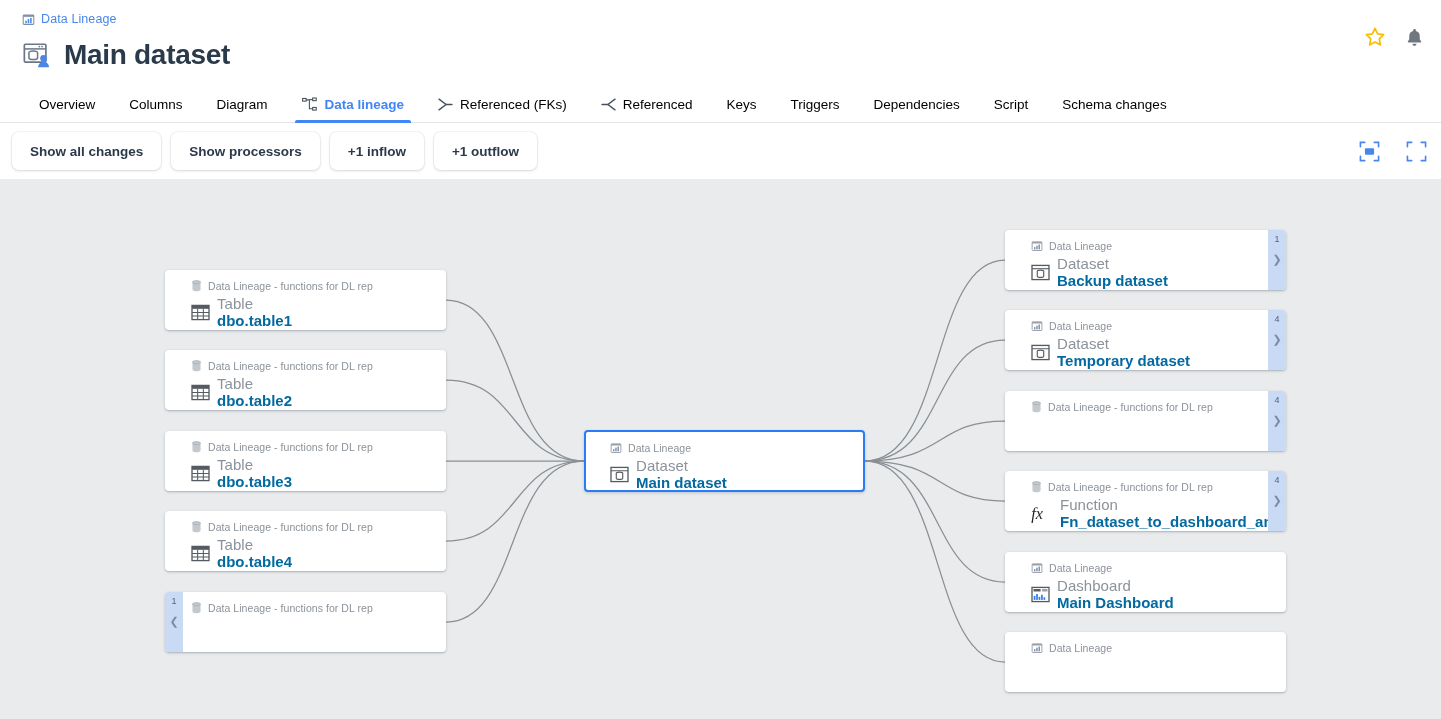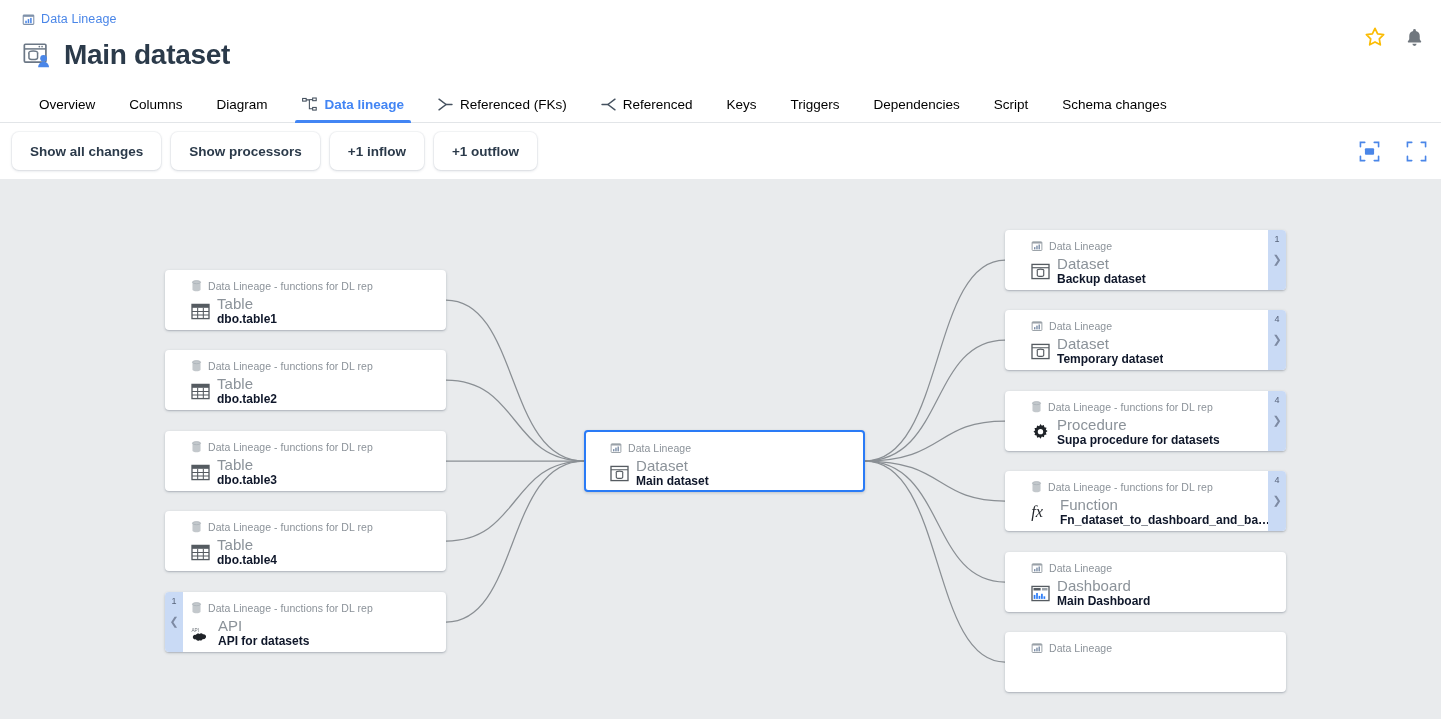--- a/index.html
+++ b/index.html
@@ -98,21 +98,21 @@
     white-space: nowrap; overflow: hidden;
   }
   .node-main {
     display: flex; align-items: center; gap: 7px; margin-top: 4px;
   }
   .node-texts { min-width: 0; }
   .node-type {
     font-size: 15px; color: #8b9299; line-height: 1.05; letter-spacing: .05px;
   }
   .node-name {
-    font-size: 12px; font-weight: bold; color: #0f172a;
+    font-size: 15px; font-weight: bold; color: #0369a1;
     line-height: 1.2; white-space: nowrap; overflow: hidden;
   }
 
   
   .side-tab {
     position: absolute; top: 0; bottom: 0; width: 18px;
     background: #c9daf5; display: flex; flex-direction: column;
     align-items: center; padding-top: 5px; gap: 10px; cursor: pointer;
   }
   .side-tab.left  { left: 0; }
@@ -403,32 +403,20 @@
       <div class="node-db">
         <span class="ico">
           <svg width="11" height="12" viewBox="0 0 12 13">
               <ellipse cx="6" cy="2.3" rx="4.4" ry="1.7" fill="#c3c8cc"></ellipse>
               <path d="M1.6 2.3v8.2c0 .95 2 1.7 4.4 1.7s4.4-.75 4.4-1.7V2.3" fill="#c3c8cc"></path>
               <ellipse cx="6" cy="2.3" rx="4.4" ry="1.7" fill="none" stroke="#a9b0b6" stroke-width=".8"></ellipse>
             </svg>
         </span>
         <span>Data Lineage - functions for DL rep</span>
       </div>
-      <div class="node-main">
-        <span class="ico">
-          <svg width="20" height="17" viewBox="0 0 22 18">
-            <text x="0.5" y="7.5" font-family="Liberation Sans, sans-serif" font-size="5.2" fill="#6b7178">API</text>
-            <path d="M2 13.2c0-2 1.7-3.3 3.4-2.5.7-1.6 2.6-2.1 4-1.1 1-1.1 2.9-1 3.7.3 1.7-.6 3.5.7 3.5 2.5 0 2-1.8 3.3-3.6 2.7-.5 1.5-2.4 2.1-3.8 1.2-1.2 1-3.1.6-3.8-.9-1.7.5-3.4-.7-3.4-2.2z" fill="#1f2328"></path>
-          </svg>
-        </span>
-        <span class="node-texts">
-          <span class="node-type" style="display:block">API</span>
-          <span class="node-name" style="display:block">API for datasets</span>
-        </span>
-      </div>
     </div>
   </div>
 
   <div class="node selected" style="left:584px; top:251px; width:281px; height:62px;">
     <div class="node-inner">
       <div class="node-db">
         <span class="ico">
           <svg width="12" height="12" viewBox="0 0 16 16">
             <rect x="1.5" y="2.5" width="13" height="11.5" rx="1" fill="none" stroke="#9aa1a8" stroke-width="1.3"></rect>
             <rect x="1.5" y="2.5" width="13" height="2.2" fill="#9aa1a8"></rect>
@@ -534,32 +522,20 @@
     <div class="node-inner">
       <div class="node-db">
         <span class="ico">
           <svg width="11" height="12" viewBox="0 0 12 13">
               <ellipse cx="6" cy="2.3" rx="4.4" ry="1.7" fill="#c3c8cc"></ellipse>
               <path d="M1.6 2.3v8.2c0 .95 2 1.7 4.4 1.7s4.4-.75 4.4-1.7V2.3" fill="#c3c8cc"></path>
               <ellipse cx="6" cy="2.3" rx="4.4" ry="1.7" fill="none" stroke="#a9b0b6" stroke-width=".8"></ellipse>
             </svg>
         </span>
         <span>Data Lineage - functions for DL rep</span>
-      </div>
-      <div class="node-main">
-        <span class="ico">
-          <svg width="19" height="18" viewBox="0 0 20 20">
-            <path d="M10 1.2l1.5 1.9 2.3-.8.5 2.4 2.4.5-.8 2.3 1.9 1.5-1.9 1.5.8 2.3-2.4.5-.5 2.4-2.3-.8L10 17.4l-1.5-1.9-2.3.8-.5-2.4-2.4-.5.8-2.3L2.2 9.6l1.9-1.5-.8-2.3 2.4-.5.5-2.4 2.3.8z" fill="#1f2328"></path>
-            <circle cx="10" cy="9.6" r="3" fill="#fff"></circle>
-          </svg>
-        </span>
-        <span class="node-texts">
-          <span class="node-type" style="display:block">Procedure</span>
-          <span class="node-name" style="display:block">Supa procedure for datasets</span>
-        </span>
       </div>
     </div>
   </div>
 
   <div class="node" style="left:1005px; top:292px; width:281px; height:60px;">
     <div class="side-tab right">
       <span class="side-count">4</span>
       <span class="side-chev">❯</span>
     </div>
     <div class="node-inner">

